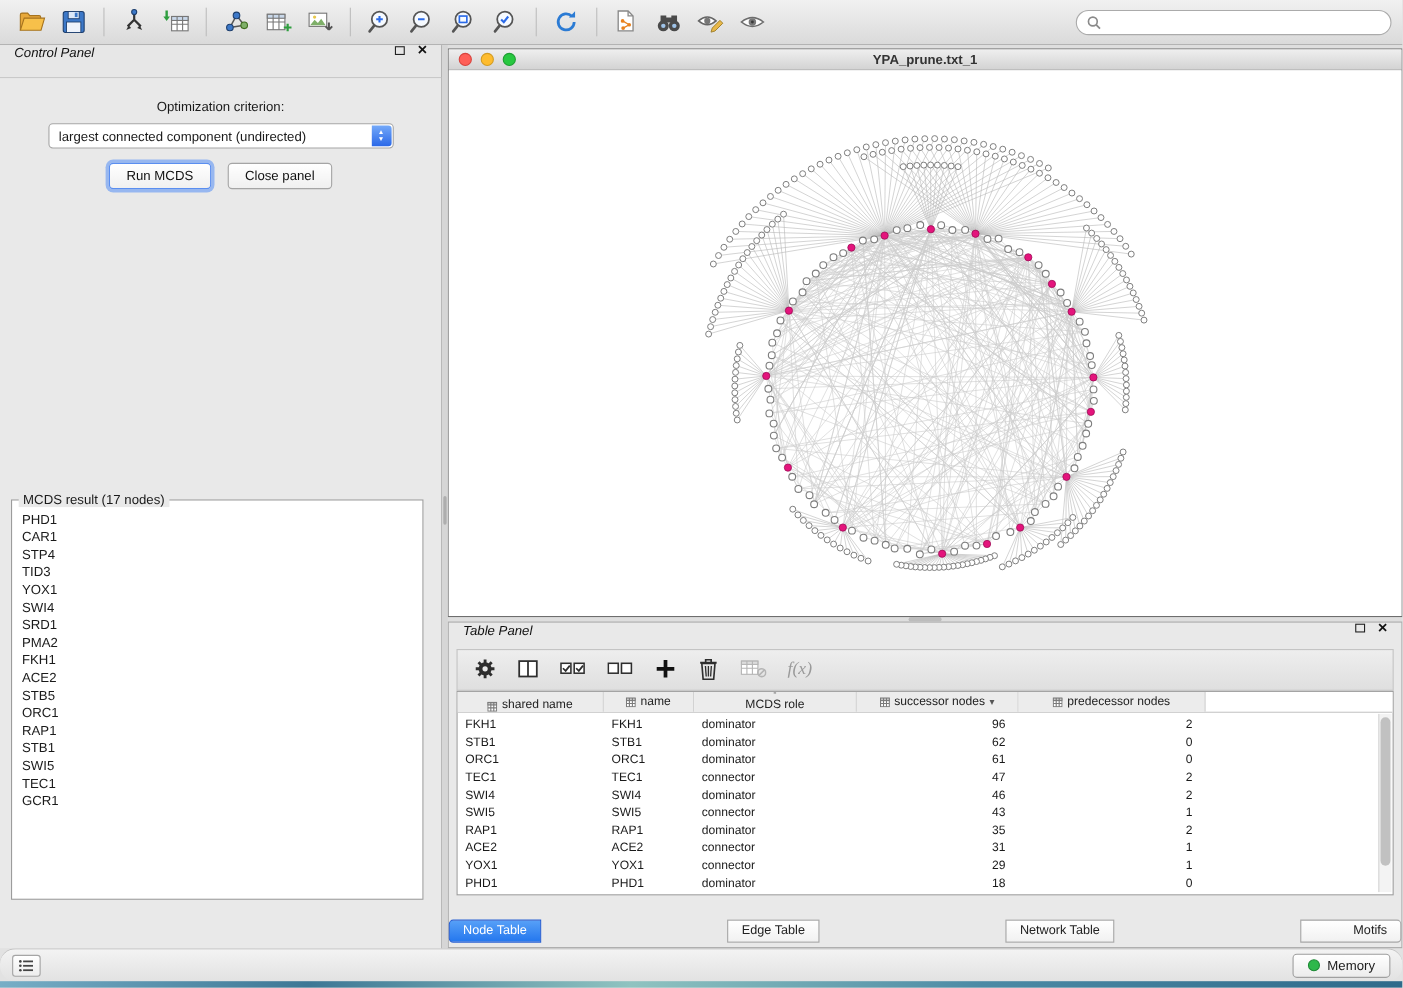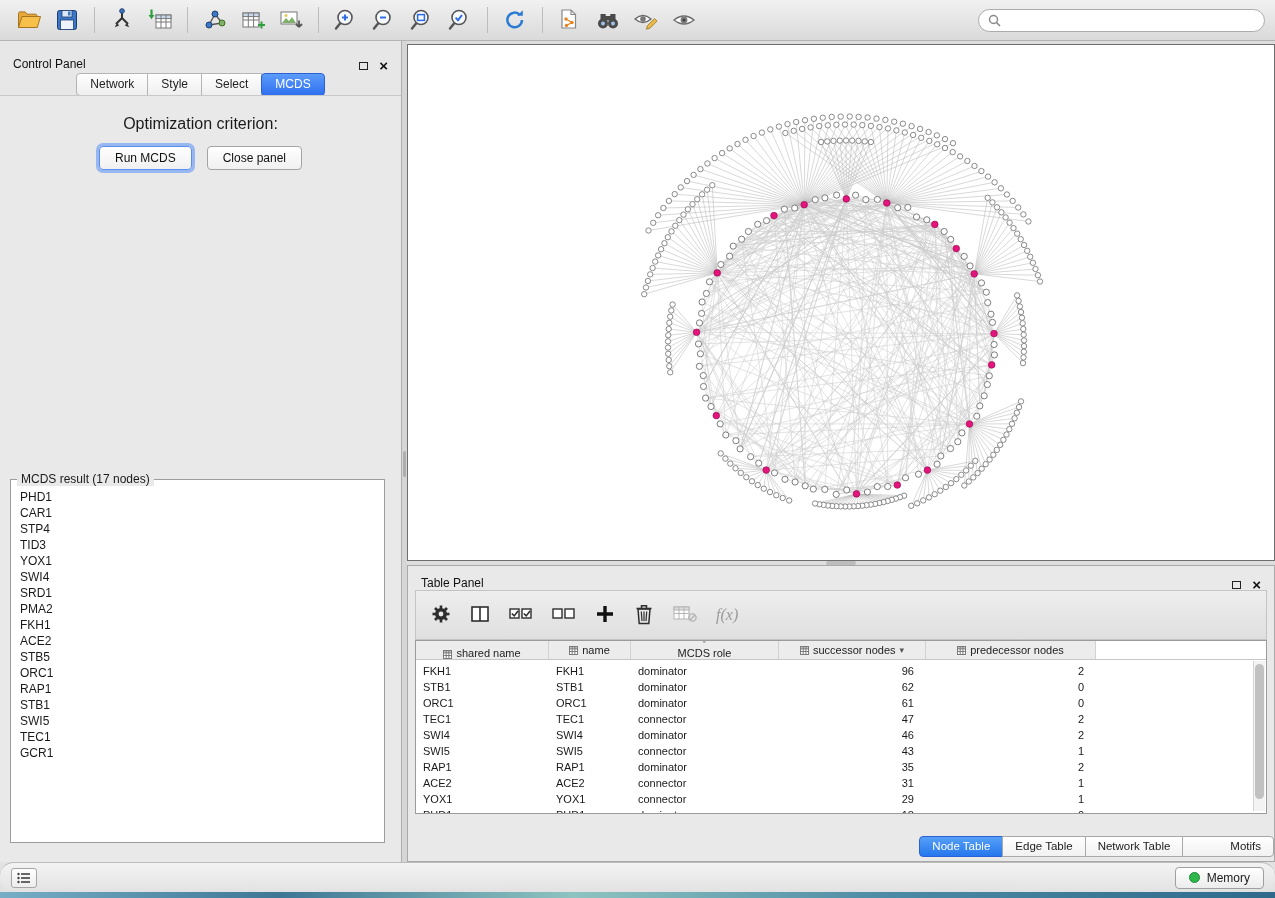--- a/index.html
+++ b/index.html
@@ -11,31 +11,31 @@
   .tbtn{width:38px;height:32px;display:flex;align-items:center;justify-content:center;border:none;background:transparent;cursor:default;}
   .tsep{width:1px;height:26px;background:#bdbdbd;margin:0 8px;flex:none;}
   .search{margin-left:auto;width:287px;height:23px;background:#fff;border:1px solid #ababab;border-radius:12px;display:flex;align-items:center;padding:0 9px;gap:5px;}
   .search input{flex:1;border:none;outline:none;background:transparent;font-size:12px;font-family:"Liberation Sans",sans-serif;}
 
   
   .main{flex:1;min-height:0;display:flex;}
 
   
   .control-panel{width:402px;flex:none;background:#e7e7e7;border-right:1px solid #adadad;display:flex;flex-direction:column;}
-  .panel-header{height:30px;flex:none;display:flex;align-items:flex-end;padding:0 13px;font-size:12px;color:#111;}
+  .panel-header{height:30px;flex:none;display:flex;align-items:flex-start;padding:0 13px;font-size:12px;color:#111;font-style:italic;}
   .win-btns{margin-left:auto;display:flex;align-items:center;gap:11px;}
   .float-btn{width:9px;height:8px;border:1.5px solid #222;display:inline-block;}
   .close-btn{font-size:15px;font-weight:bold;color:#111;line-height:10px;}
   .ctabs{display:flex;justify-content:center;margin-top:2px;flex:none;}
   .ctab{font-size:12px;padding:3px 13px 4px;background:linear-gradient(#fefefe,#efefef);border:1px solid #b5b5b5;margin-left:-1px;color:#222;}
   .ctab:first-child{border-radius:4px 0 0 4px;margin-left:0;}
   .ctab:last-child{border-radius:0 4px 4px 0;}
   .ctab.active{background:linear-gradient(#5d9cfb,#2e6ff0);color:#fff;border-color:#2a62d4;border-radius:4px;}
   .panel-body{flex:1;position:relative;border-top:1px solid #c9c9c9;margin-top:-1px;background:#e9e9e9;}
-  .opt-label{text-align:center;margin-top:19px;font-size:16px;}
+  .opt-label{text-align:center;margin-top:19px;font-size:12px;}
   .select{width:314px;height:23px;margin:8px auto 0;background:#fff;border:1px solid #a6a6a6;border-radius:4px;display:flex;align-items:center;padding-left:9px;font-size:12px;position:relative;}
   .stepper{position:absolute;right:1px;top:1px;bottom:1px;width:18px;border-radius:0 3px 3px 0;background:linear-gradient(#74a9f9,#2a68e8);color:#fff;display:flex;flex-direction:column;align-items:center;justify-content:center;font-size:6px;line-height:6px;}
   .btn-row{display:flex;justify-content:center;gap:15px;margin-top:13px;}
   .btn{font-size:12px;font-family:"Liberation Sans",sans-serif;padding:4px 15px;background:linear-gradient(#ffffff,#f0f0f0);border:1px solid #a5a5a5;border-radius:4px;color:#111;}
   .btn.focused{box-shadow:0 0 0 3px rgba(84,142,246,0.55);border-color:#5a8ef0;}
   .result-box{position:absolute;left:10px;top:376px;width:375px;height:371px;background:#fff;border:1px solid #9c9c9c;}
   .result-box legend{font-size:12px;background:#e9e9e9;padding:0 4px;margin-left:6px;}
   .result-list{padding:3px 9px;font-size:12px;line-height:16px;height:100%;overflow:hidden;}
 
   
@@ -53,35 +53,35 @@
   .light.green{background:#28c840;border:1px solid #1f9e33;}
   .net-canvas{flex:1;position:relative;background:#fff;}
   .net-canvas svg{position:absolute;inset:0;width:100%;height:100%;}
 
   .hsplit{height:4px;flex:none;position:relative;}
   .hsplit .hh{position:absolute;left:50%;top:0;transform:translateX(-50%);width:30px;height:4px;background:#bcbcbc;border-radius:2px;}
 
   
   .table-panel{flex:1;min-height:0;background:#e9e9e9;border:1px solid #a9a9a9;display:flex;flex-direction:column;}
   .tp-head{height:24px;}
-  .tp-toolbar{height:50px;flex:none;margin:0 7px;background:linear-gradient(#eeeeee,#dfdfdf);border:1px solid #c4c4c4;display:flex;align-items:center;gap:19px;padding:0 15px;}
+  .tp-toolbar{height:38px;flex:none;margin:0 7px;background:linear-gradient(#eeeeee,#dfdfdf);border:1px solid #c4c4c4;display:flex;align-items:center;gap:19px;padding:0 15px;}
   .fx{font-family:"Liberation Serif",serif;font-style:italic;font-size:16px;color:#9a9a9a;}
   .tp-table{flex:1;min-height:0;margin:0 7px;background:#fff;border:1px solid #9b9b9b;position:relative;overflow:hidden;}
   .thead{display:flex;background:#fff;border-bottom:1px solid #c6c6c6;height:19px;}
   .thcell{display:flex;align-items:center;justify-content:center;gap:4px;font-size:11px;color:#222;background:#ececec;border-right:1px solid #d2d2d2;height:100%;}
   .sortarrow{font-size:9px;color:#555;}
   .tbody{padding-top:3px;}
   .trow{display:flex;height:16px;align-items:center;font-size:11px;}
   .tcell{flex:none;white-space:nowrap;overflow:hidden;}
   .c0{width:133px;align-items:flex-end;}.c1{width:82px;}.c2{width:148px;flex-direction:column;}.c3{width:147px;}.c4{width:170px;}
   .tcell.c0,.tcell.c1,.tcell.c2{padding-left:7px;}
   .tcell.num{text-align:right;padding-right:12px;}
   .vscroll{position:absolute;right:1px;top:20px;bottom:2px;width:12px;background:#f3f3f3;border-left:1px solid #d5d5d5;}
   .vthumb{position:absolute;left:1px;right:1px;top:3px;height:135px;background:#c1c1c1;border-radius:6px;}
-  .tp-tabs{height:30px;flex:none;display:flex;justify-content:flex-end;align-items:center;margin-top:17px;}
+  .tp-tabs{height:30px;flex:none;display:flex;justify-content:space-between;align-items:center;margin-top:17px;}
   .tptab{font-size:11.5px;padding:3px 12px 4px;background:linear-gradient(#ffffff,#f1f1f1);border:1px solid #a8a8a8;margin-left:-1px;color:#222;}
   .tptab.first{border-radius:4px 0 0 4px;margin-left:0;}
   .tptab.last{border-radius:0 4px 4px 0;padding-left:47px;}
   .tptab.active{background:linear-gradient(#57a0f7,#2477ee);color:#fff;border-color:#2a62d4;}
 
   
   .statusbar{height:30px;flex:none;background:linear-gradient(#f3f3f3,#e2e2e2);border-top:1px solid #bcbcbc;display:flex;align-items:center;padding:0 11px;border-radius:14px;}
   .status-btn{width:26px;height:20px;background:linear-gradient(#fff,#ededed);border:1px solid #a5a5a5;border-radius:3px;display:flex;align-items:center;justify-content:center;}
   .memory-btn{margin-left:auto;display:flex;align-items:center;gap:7px;background:linear-gradient(#ffffff,#ececec);border:1px solid #a0a0a0;border-radius:4px;padding:3px 13px;font-size:12px;}
   .mem-dot{width:11px;height:11px;border-radius:50%;background:#2eb84b;border:1px solid #1f8a36;display:inline-block;}
@@ -252,28 +252,29 @@
   <div class="main">
 
     <div class="control-panel">
       <div class="panel-header">
         <span>Control Panel</span>
         <span class="win-btns">
           <span class="float-btn"></span>
           <span class="close-btn">×</span>
         </span>
       </div>
-      <div class="ctabs">
-          <div class="ctab">Network</div>
-          <div class="ctab">Style</div>
-          <div class="ctab">Select</div>
-          <div class="ctab active">MCDS</div>
-        </div>
       <div class="panel-body">
         <div class="opt-label">Optimization criterion:</div>
+        <div class="select">
+          <span>largest connected component (undirected)</span>
+          <span class="stepper">
+              <span>▲</span>
+              <span>▼</span>
+            </span>
+        </div>
         <div class="btn-row">
           <button class="btn focused">Run MCDS</button>
           <button class="btn">Close panel</button>
         </div>
         <fieldset class="result-box">
           <legend>MCDS result (17 nodes)</legend>
           <div class="result-list">
               <div>PHD1</div>
               <div>CAR1</div>
               <div>STP4</div>
@@ -296,20 +297,28 @@
       </div>
     </div>
 
     <div class="gutter">
       <div class="gutter-handle"></div>
     </div>
 
     <div class="right">
 
       <div class="net-window">
+        <div class="net-titlebar">
+          <span class="lights">
+            <span class="light red"></span>
+            <span class="light yellow"></span>
+            <span class="light green"></span>
+          </span>
+          <span>YPA_prune.txt_1</span>
+        </div>
         <div class="net-canvas">
           <svg preserveAspectRatio="xMidYMid meet" viewBox="0 0 866 496">
               <g stroke="#9a9a9a" stroke-width="0.55" opacity="0.5">
                 <line x1="586.1" y1="290.0" x2="542.7" y2="184.9"></line>
                 <line x1="518.8" y1="165.3" x2="497.5" y2="423.3"></line>
                 <line x1="542.7" y1="184.9" x2="489.3" y2="430.5"></line>
                 <line x1="489.7" y1="153.2" x2="332.1" y2="394.4"></line>
                 <line x1="497.5" y1="423.3" x2="428.2" y2="439.9"></line>
                 <line x1="489.3" y1="430.5" x2="562.1" y2="211.4"></line>
                 <line x1="566.2" y1="219.4" x2="428.2" y2="439.9"></line>

